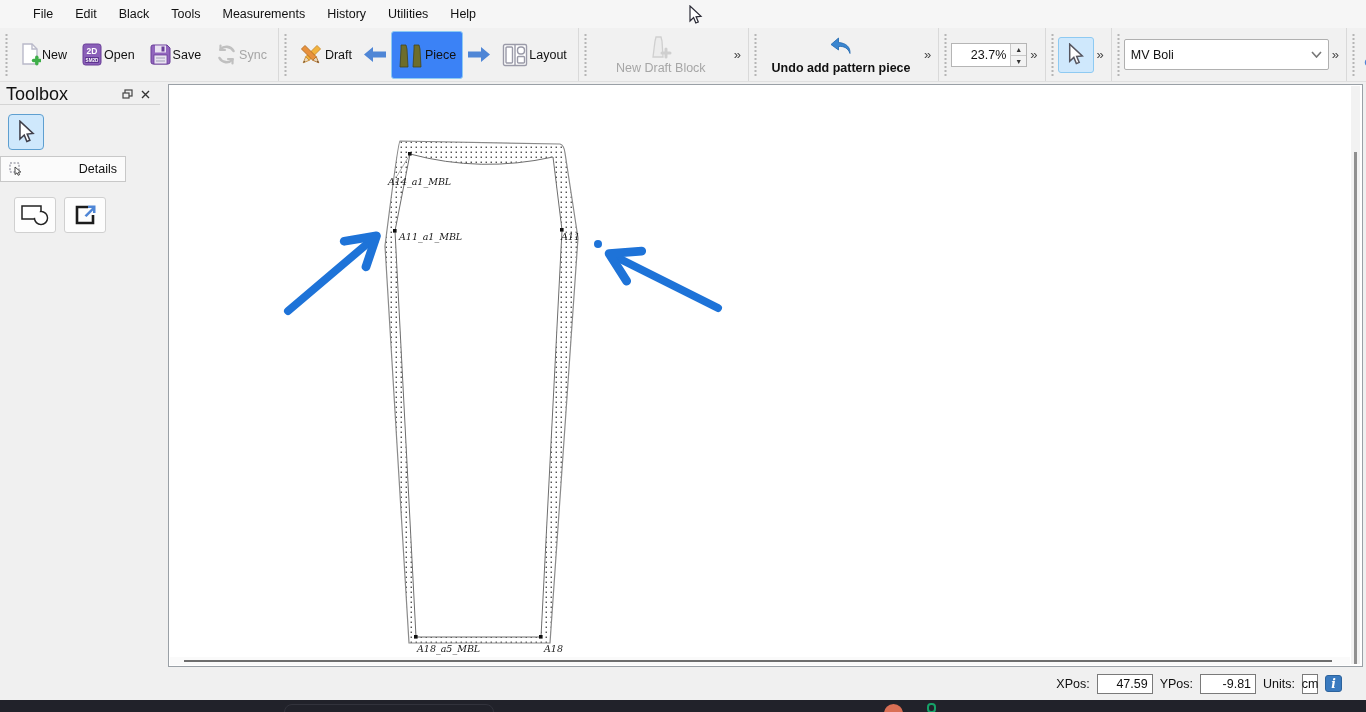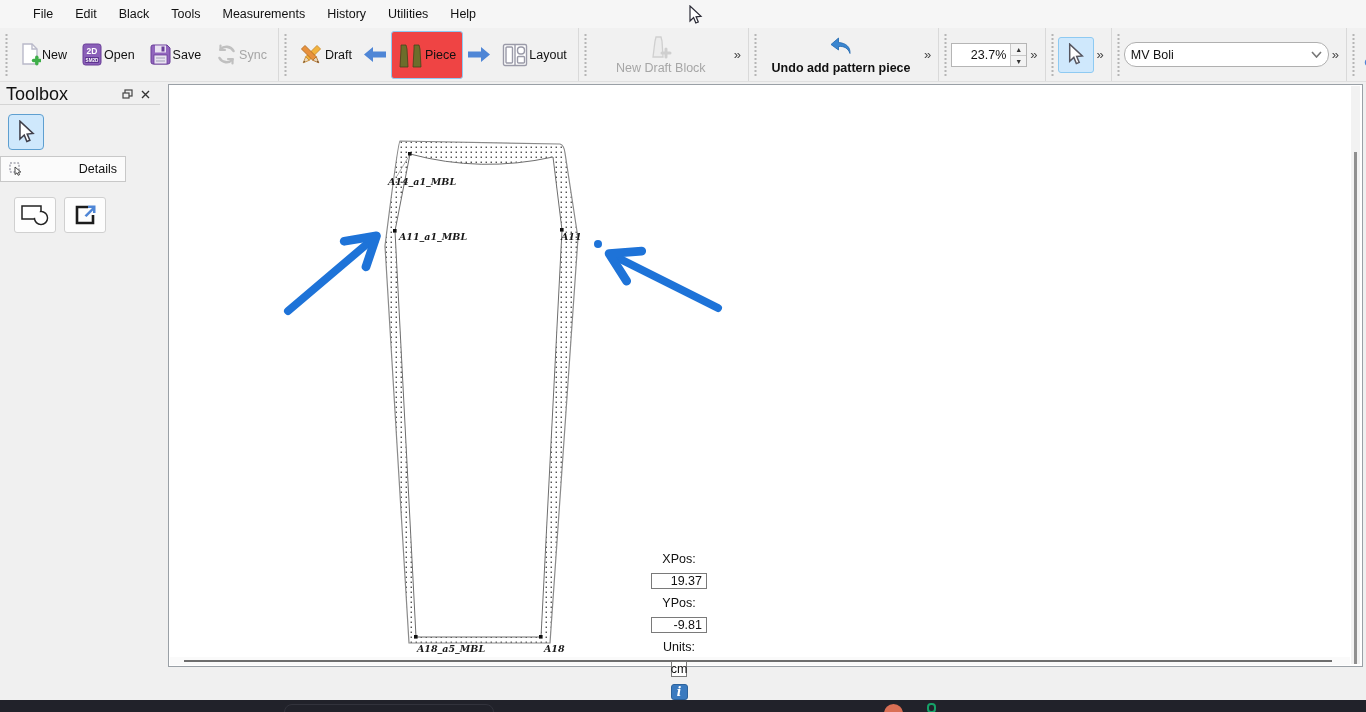--- a/index.html
+++ b/index.html
@@ -11,62 +11,62 @@
   .menubar { position:absolute; left:0; top:0; width:100%; height:28px; background:#f6f6f6; display:flex; align-items:center; padding-left:22px; }
   .menu-item { padding:5px 11px; font-size:12.5px; cursor:default; }
   .mouse-cursor { position:absolute; left:688px; top:5px; }
 
   
   .toolbar { position:absolute; left:0; top:28px; width:100%; height:54px; background:#f1f1f1; display:flex; align-items:stretch; border-bottom:1px solid #e0e0e0; }
   .tgroup { display:flex; align-items:center; padding:2px 4px; position:relative; }
   .tgroup + .tgroup { border-left:1px solid #d9d9d9; }
   .handle { width:5px; height:42px; margin-right:3px; background-image:radial-gradient(#b5b5b5 1px, transparent 1.1px); background-size:4px 4px; background-position:center; }
   .tbtn { display:flex; flex-direction:row; align-items:center; justify-content:center; gap:1px; min-width:42px; height:48px; padding:2px 6px; border:1px solid transparent; border-radius:3px; font-size:12.5px; cursor:default; }
-  .tbtn.checked { background:#ef4444; border-color:#8ecaf2; }
+  .tbtn.checked { background:#3b82f6; border-color:#8ecaf2; }
   .tbtn.disabled { color:#a6a6a6; }
   .tbtn .ico { height:26px; display:flex; align-items:center; justify-content:center; }
   .wide-btn { flex-direction:column; }
   .chev { color:#444; font-size:13px; padding:0 3px; align-self:center; cursor:default; }
   .mode-arrow { display:flex; align-items:center; padding:0 4px; }
   .spinbox { display:flex; align-items:center; background:#fff; border:1px solid #b5b5b5; height:24px; }
   .spin-val { width:58px; text-align:right; padding-right:4px; font-size:12.5px; }
   .spin-btns { display:flex; flex-direction:column; border-left:1px solid #c9c9c9; }
   .spin-btns span { width:15px; height:11px; font-size:7px; line-height:11px; text-align:center; color:#333; background:#f3f3f3; cursor:default; }
   .spin-btns span + span { border-top:1px solid #c9c9c9; }
   .sel-btn { width:36px; height:36px; display:flex; align-items:center; justify-content:center; border:1px solid transparent; border-radius:3px; }
   .sel-btn.checked { background:#cfe8fc; border-color:#8ecaf2; }
-  .combo { display:flex; align-items:center; background:#fff; border:1px solid #b0b0b0; border-radius:12px; height:25px; padding:0 6px; gap:6px; }
+  .combo { display:flex; align-items:center; background:#fff; border:1px solid #b0b0b0; border-radius:2px; height:31px; padding:0 6px; gap:6px; }
   .combo .cval { flex:1; font-size:12.5px; }
   .combo-font { width:205px; }
   .combo-color { width:168px; }
   .swatch { width:46px; height:15px; background:#000; }
   .combo svg { flex-shrink:0; }
 
   
   .bodyarea { position:absolute; left:0; top:82px; width:100%; height:585px; background:#f0f0f0; }
 
   
   .toolbox { position:absolute; left:0; top:2px; width:160px; }
   .tb-header { height:21px; display:flex; align-items:center; padding:0 6px; border-bottom:1px solid #d4d4d4; }
   .tb-title { flex:1; font-size:18px; }
   .tb-hbtn { width:18px; height:16px; display:flex; align-items:center; justify-content:center; color:#333; cursor:default; }
   .tool-big { position:absolute; left:8px; top:30px; width:36px; height:36px; background:#cfe8fc; border:1px solid #5e9fd0; border-radius:4px; display:flex; align-items:center; justify-content:center; }
   .details-btn { position:absolute; left:0px; top:72px; width:126px; height:26px; background:#fbfbfb; border:1px solid #c8c8c8; display:flex; align-items:center; gap:6px; padding:0 8px; font-size:12.5px;justify-content:space-between; }
   .tool-sm { position:absolute; width:42px; height:36px; background:#fdfdfd; border:1px solid #d0d0d0; border-radius:3px; display:flex; align-items:center; justify-content:center; }
 
   
-  .canvas { position:absolute; left:168px; top:2px; width:1195px; height:583px; background:#fff; border:1px solid #9aa0a6;font-weight:bold; }
+  .canvas { position:absolute; left:168px; top:2px; width:1195px; height:583px; background:#fff; border:1px solid #9aa0a6; }
   .vscroll { position:absolute; right:2px; top:1px; width:9px; height:578px; background:#f2f2f2; }
   .vthumb { position:absolute; left:3px; top:66px; width:3px; height:512px; background:#8f8f8f; }
   .hscroll { position:absolute; left:1px; bottom:1px; height:8px; width:1180px; background:#fafafa; }
   .hthumb { position:absolute; left:14px; top:3px; width:1148px; height:2px; background:#6e6e6e; }
   .piece-label { font-family:"DejaVu Serif", serif; font-style:italic; font-size:9.5px; fill:#1a1a1a; }
 
   
-  .statusbar { position:absolute; left:0; top:667px; width:100%; height:33px; background:#f0f0f0; display:flex; align-items:center; justify-content:flex-end; gap:7px; padding-right:8px;flex-direction:column; }
+  .statusbar { position:absolute; left:0; top:667px; width:100%; height:33px; background:#f0f0f0; display:flex; align-items:center; justify-content:flex-end; gap:7px; padding-right:24px; }
   .st-label { font-size:12.5px; }
   .st-box { background:#fff; border:1px solid #7a7a7a; height:20px; display:flex; align-items:center; justify-content:flex-end; padding:0 4px; font-size:12.5px; }
   .st-x { width:56px; } .st-y { width:56px; } .st-u { width:16px; justify-content:center; }
   .info-btn { width:17px; height:17px; background:#3a7abf; border:1px solid #2d639c; border-radius:3px; color:#fff; font-family:"DejaVu Serif", serif; font-style:italic; font-weight:bold; font-size:12px; display:flex; align-items:center; justify-content:center; }
 
   
   .taskbar { position:absolute; left:0; top:700px; width:100%; height:12px; background:#21222a; overflow:hidden; }
   .tk-pill { position:absolute; left:284px; top:4px; width:210px; height:20px; border:1px solid #32333c; border-radius:8px; }
   .tk-orange { position:absolute; left:884px; top:4px; width:19px; height:19px; border-radius:50%; background:#d96f55; }
   .tk-green { position:absolute; left:927px; top:3px; width:9px; height:10px; border-radius:4px; border:2px solid #16a268; background:transparent; }
@@ -372,21 +372,21 @@
           <div class="vthumb"></div>
         </div>
       <div class="hscroll">
           <div class="hthumb"></div>
         </div>
     </div>
   </div>
 
   <div class="statusbar">
     <span class="st-label">XPos:</span>
-    <span class="st-box st-x">19.37</span>
+    <span class="st-box st-x">47.59</span>
     <span class="st-label">YPos:</span>
     <span class="st-box st-y">-9.81</span>
     <span class="st-label">Units:</span>
     <span class="st-box st-u">cm</span>
     <span class="info-btn">i</span>
   </div>
 
   <div class="taskbar">
     <div class="tk-pill"></div>
     <div class="tk-orange"></div>

